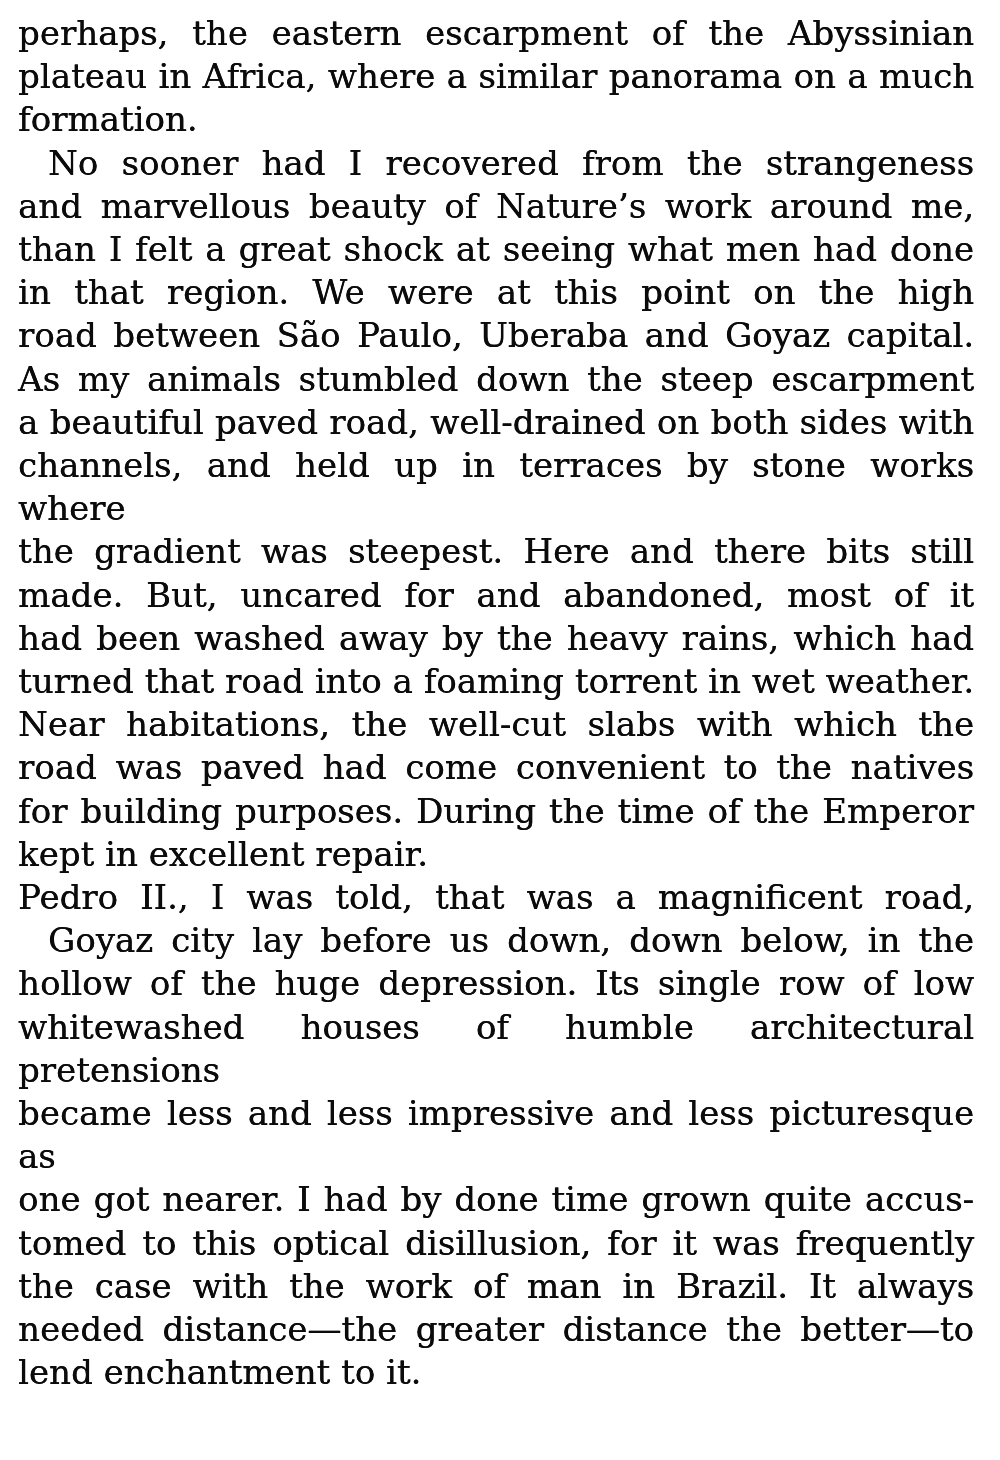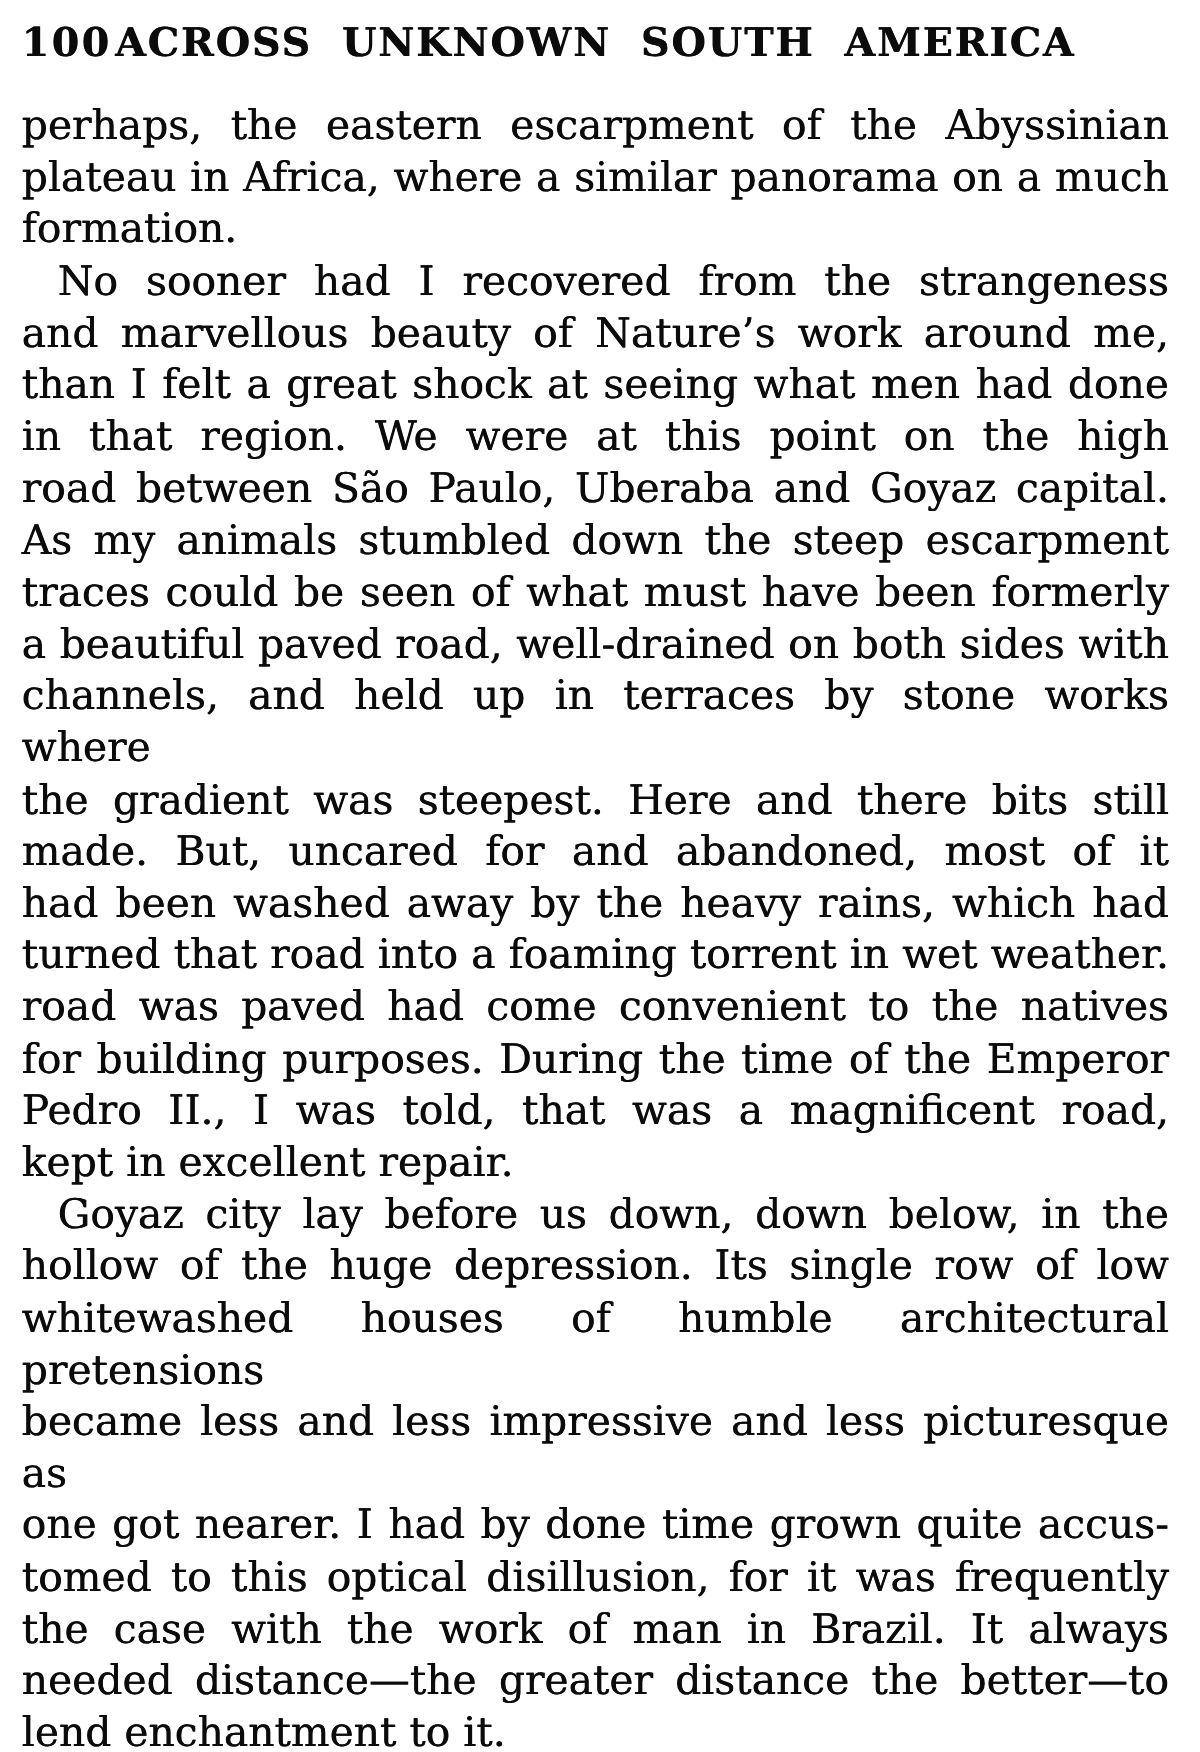--- a/index.html
+++ b/index.html
@@ -57,45 +57,41 @@
     text-align-last: left;
   }
   .line.indent {
     padding-left: 30px;
   }
 </style>
 </head>
 <body>
 
 <div class="page">
-  <div class="header">
-    <span class="page-number">100</span>
-    <span class="running-title">ACROSS UNKNOWN SOUTH AMERICA</span>
-  </div>
   <div class="body-text">
       <div class="line">perhaps, the eastern escarpment of the Abyssinian</div>
       <div class="line">plateau in Africa, where a similar panorama on a much</div>
       <div class="line nojust">formation.</div>
       <div class="line indent">No sooner had I recovered from the strangeness</div>
       <div class="line">and marvellous beauty of Nature’s work around me,</div>
       <div class="line">than I felt a great shock at seeing what men had done</div>
       <div class="line">in that region.  We were at this point on the high</div>
       <div class="line">road between São Paulo, Uberaba and Goyaz capital.</div>
       <div class="line">As my animals stumbled down the steep escarpment</div>
-      <div class="line">traces could be seen of what must have been formerly</div>
       <div class="line">a beautiful paved road, well-drained on both sides with</div>
       <div class="line">channels, and held up in terraces by stone works where</div>
       <div class="line">the gradient was steepest.  Here and there bits still</div>
       <div class="line">made.  But, uncared for and abandoned, most of it</div>
       <div class="line">had been washed away by the heavy rains, which had</div>
       <div class="line">turned that road into a foaming torrent in wet weather.</div>
+      <div class="line">Near habitations, the well-cut slabs with which the</div>
       <div class="line">road was paved had come convenient to the natives</div>
       <div class="line">for building purposes.  During the time of the Emperor</div>
+      <div class="line nojust">kept in excellent repair.</div>
       <div class="line">Pedro II., I was told, that was a magnificent road,</div>
-      <div class="line nojust">kept in excellent repair.</div>
       <div class="line indent">Goyaz city lay before us down, down below, in the</div>
       <div class="line">hollow of the huge depression.  Its single row of low</div>
       <div class="line">whitewashed houses of humble architectural pretensions</div>
       <div class="line">became less and less impressive and less picturesque as</div>
       <div class="line">one got nearer.  I had by done time grown quite accus-</div>
       <div class="line">tomed to this optical disillusion, for it was frequently</div>
       <div class="line">the case with the work of man in Brazil.  It always</div>
       <div class="line">needed distance—the greater distance the better—to</div>
       <div class="line nojust">lend enchantment to it.</div>
     </div>

